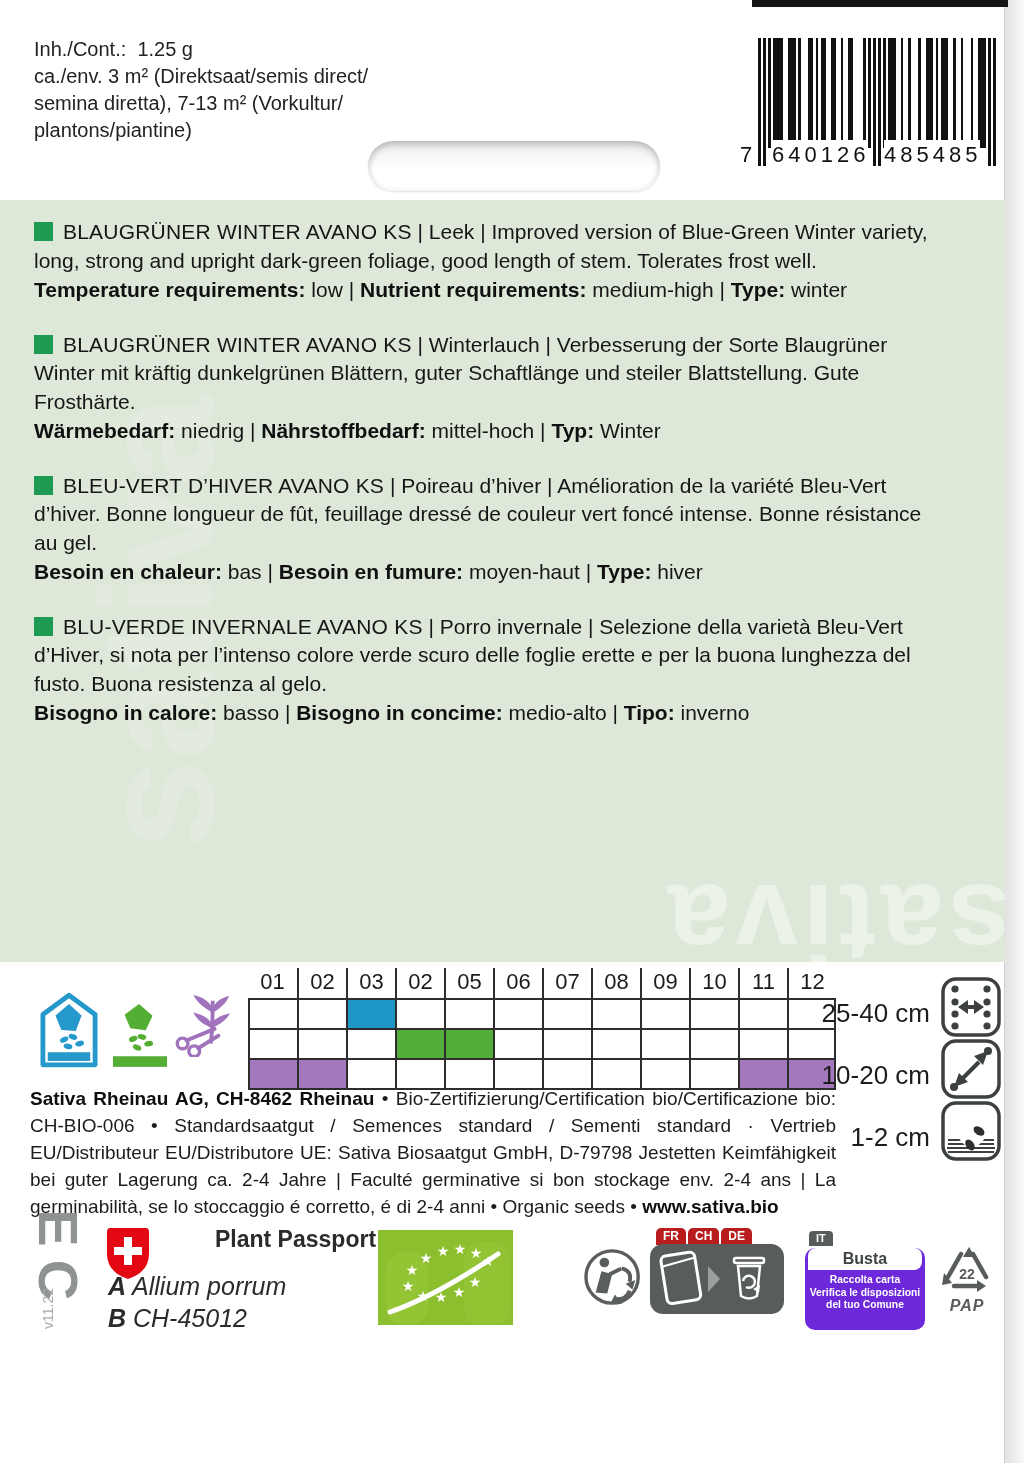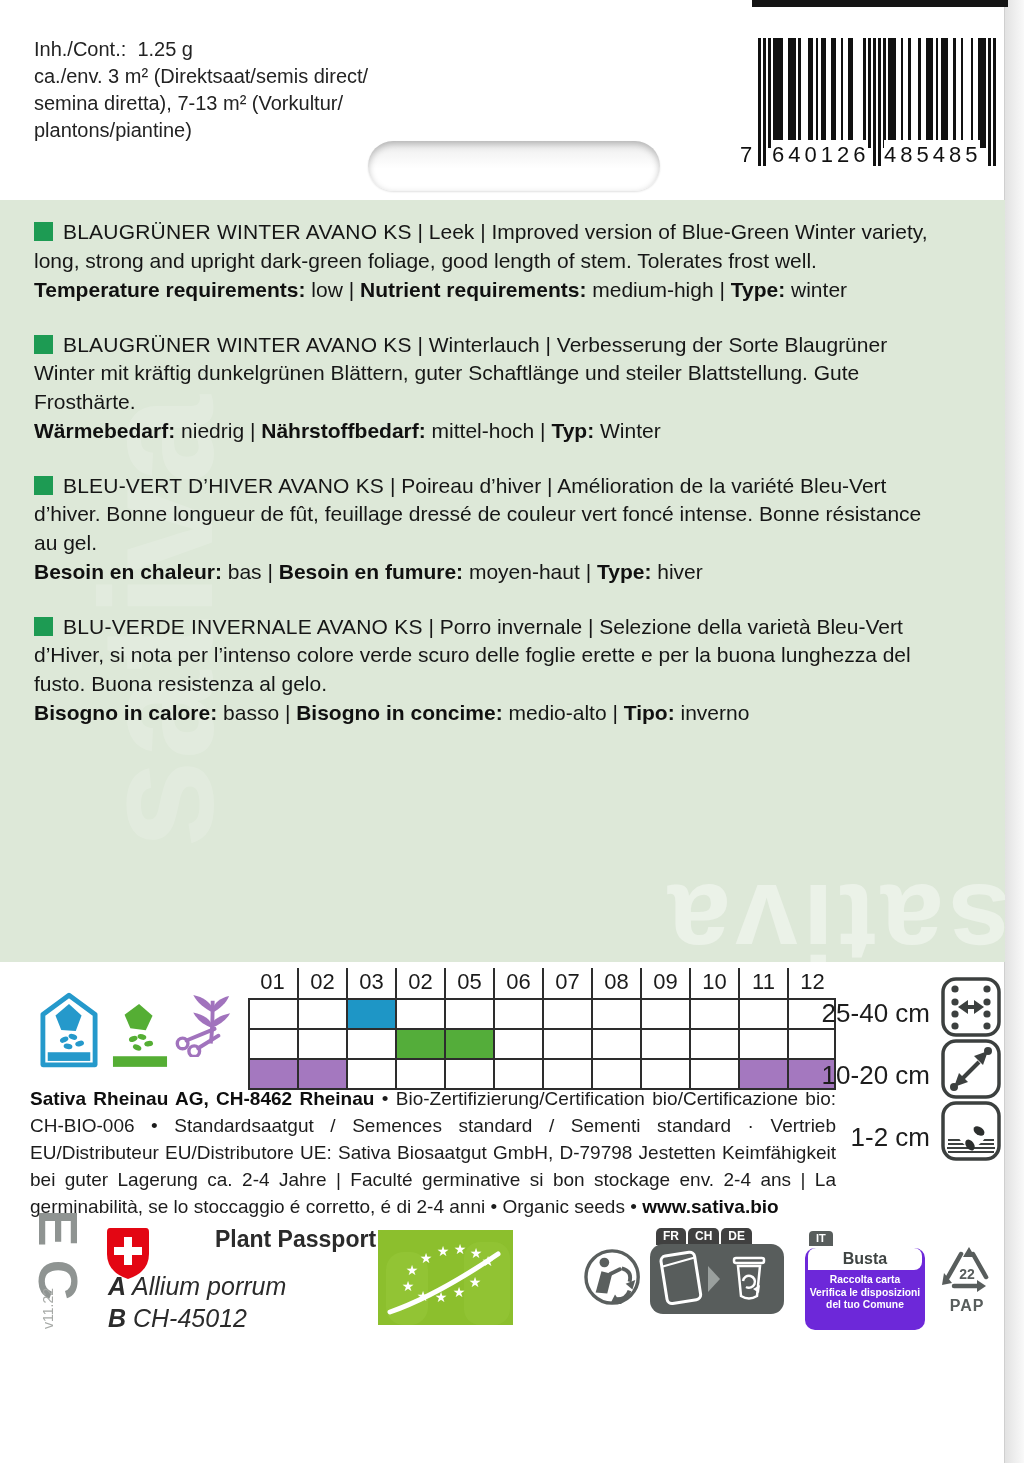--- a/index.html
+++ b/index.html
@@ -63,37 +63,37 @@
   .ce-l{font-size:56px;font-weight:bold;color:#8f9492;transform:rotate(90deg);
         line-height:52px;width:56px;text-align:center;}
   .ver{left:40px;top:1288px;writing-mode:vertical-rl;transform:rotate(180deg);
        font-size:14px;color:#a6a9a6;}
   .pp-title{left:215px;top:1226px;font-size:23px;font-weight:bold;color:#2b2b2b;}
   .pp-line{left:108px;font-size:25px;color:#2b2b2b;font-style:italic;}
 
   
   .dispose{left:650px;top:1228px;width:134px;}
   .dispose .tabs{display:flex;gap:2px;margin-left:6px;}
-  .dispose .tabs span{background:#404040;color:#fff;font-size:12px;font-weight:bold;
+  .dispose .tabs span{background:#b91c1c;color:#fff;font-size:12px;font-weight:bold;
       padding:1px 7px 2px;border-radius:5px 5px 0 0;text-align:right;}
   .dispose .body{width:134px;height:70px;background:#585d5c;border-radius:13px;position:relative;margin-top:-1px;}
 
   
   .busta{left:805px;top:1228px;width:120px;}
   .busta .tab{display:inline-block;background:#585d5c;color:#fff;font-size:11px;font-weight:bold;
       padding:1px 7px 2px;border-radius:4px 4px 0 0;margin-left:4px;}
   .busta .body{width:120px;background:#6d28d9;border-radius:10px;margin-top:-1px;padding-bottom:18px;}
   .busta .band{background:#fff;color:#3f4443;font-weight:bold;font-size:16px;text-align:center;
       border-radius:8px 8px 8px 0;padding:2px 0;margin:3px 3px 0 3px;}
   .busta .blines{color:#fff;font-size:10.3px;line-height:12.5px;text-align:center;
       padding-top:4px;white-space:pre-line;font-weight:bold;}
 
   
   .pap{left:936px;top:1243px;width:62px;text-align:center;}
-  .pap .pap-label{font-size:16px;font-weight:bold;color:#585d5c;letter-spacing:1px;margin-top:-2px;}
+  .pap .pap-label{font-size:16px;font-weight:bold;color:#585d5c;letter-spacing:1px;margin-top:-2px;font-style:italic;}
 </style>
 </head>
 <body>
 
 <div id="packet">
 
   <div class="edge-strip"></div>
   <div class="top-black-bar"></div>
 
   <div class="abs contents-text">Inh./Cont.:  1.25 g

